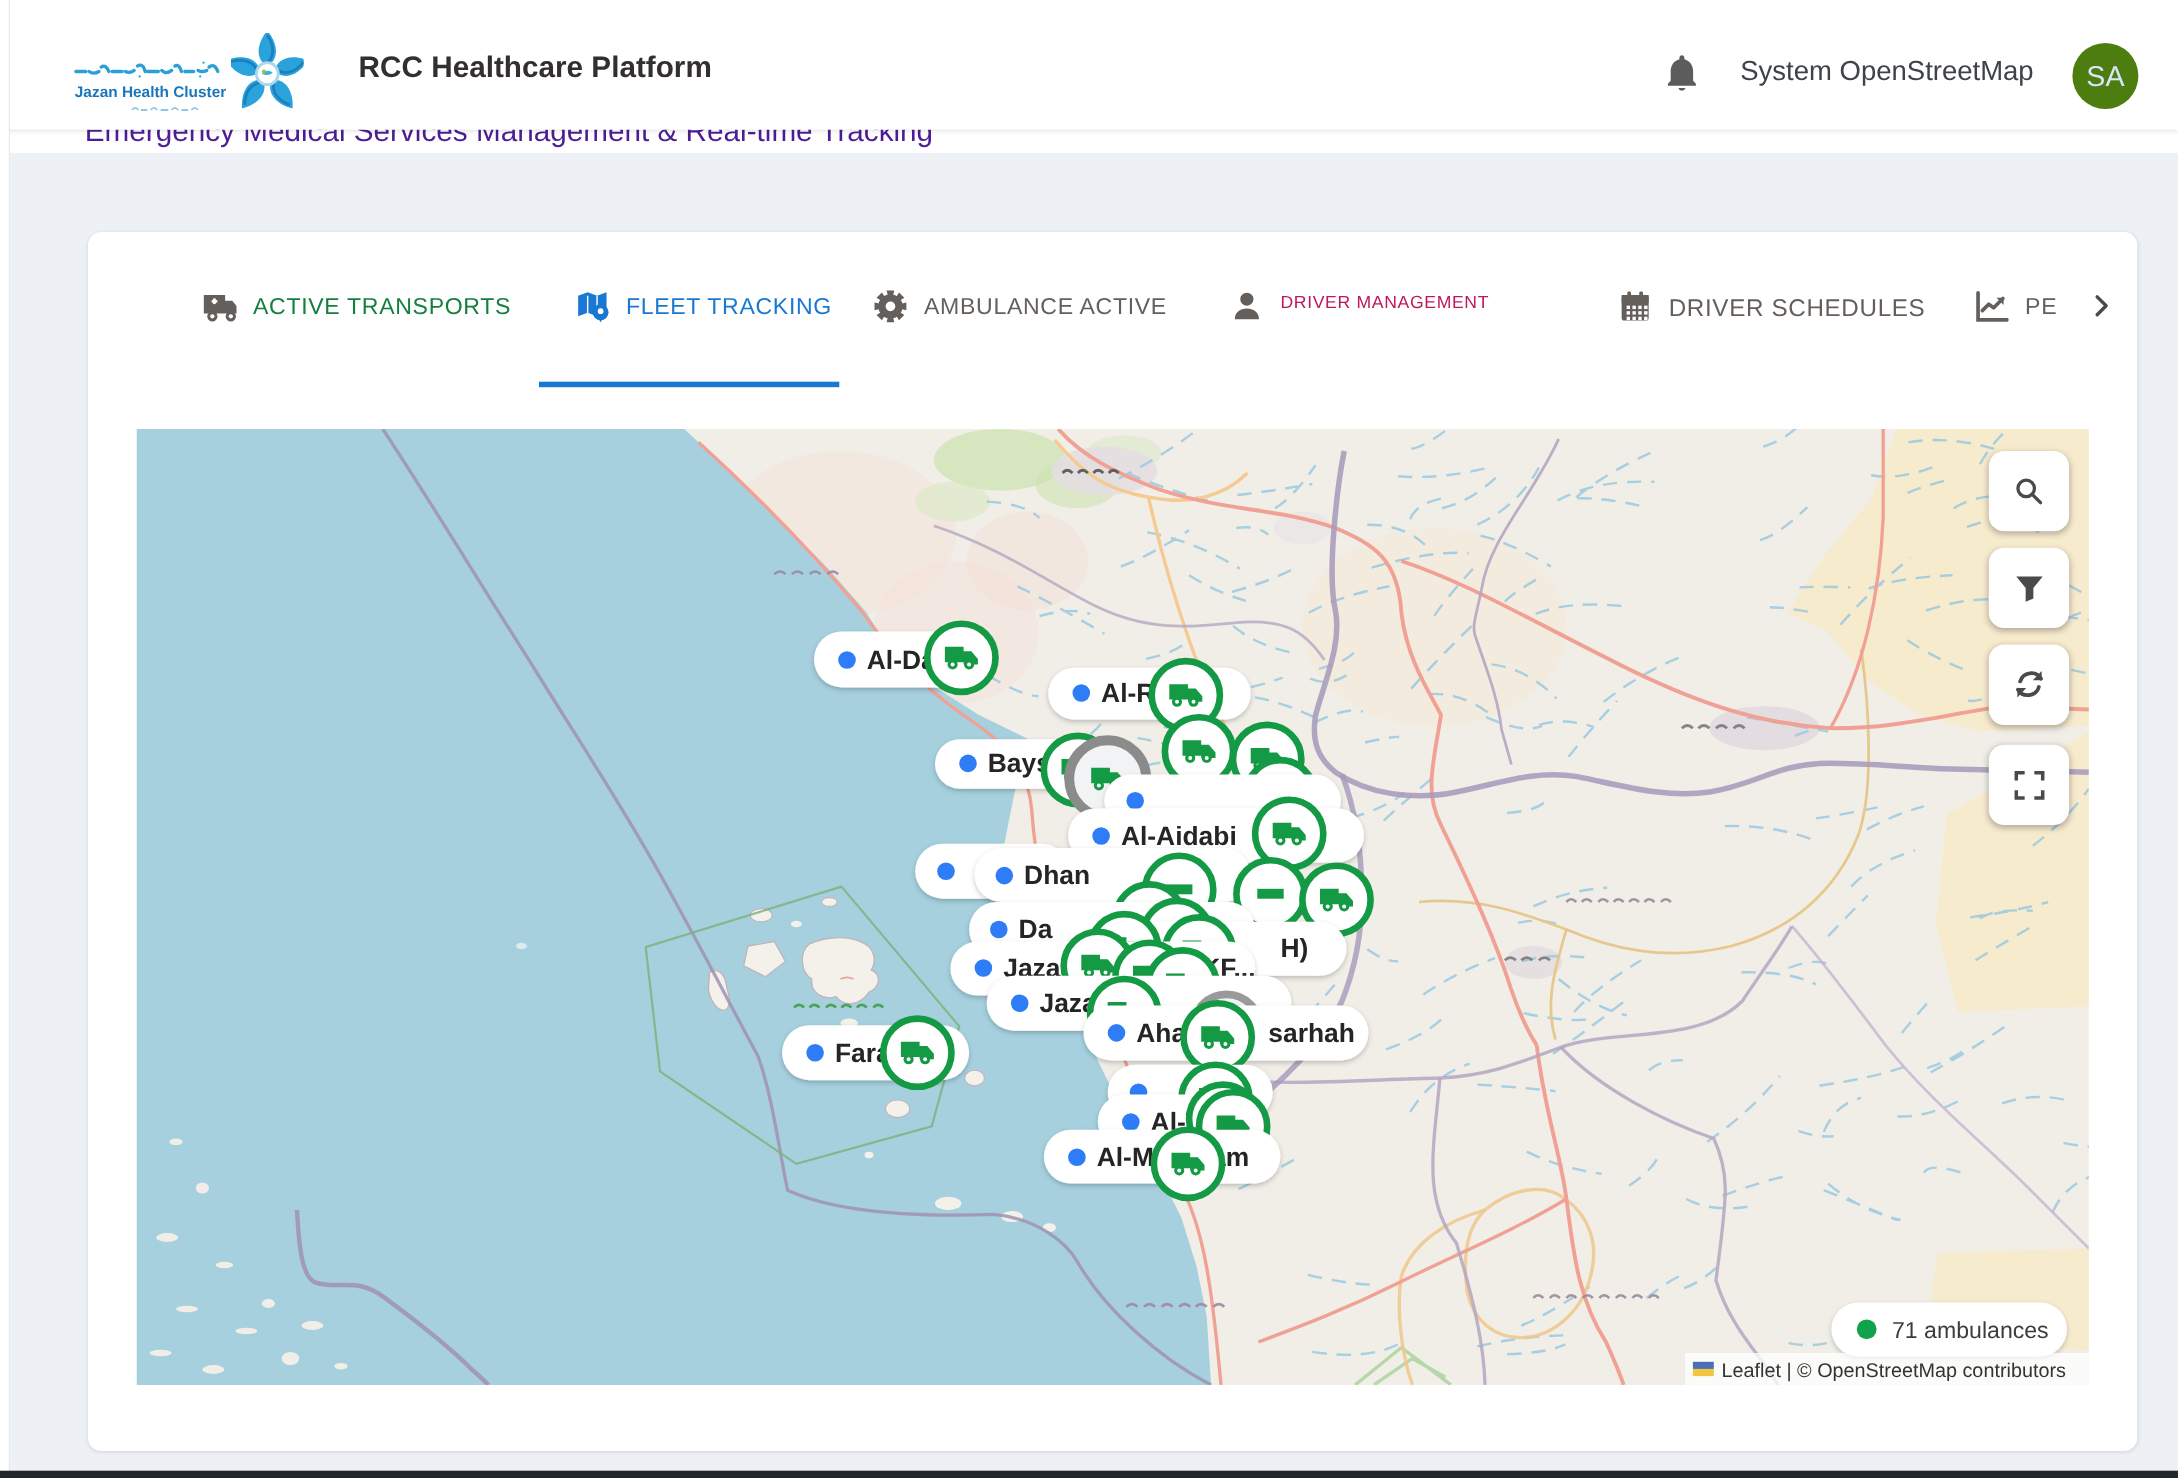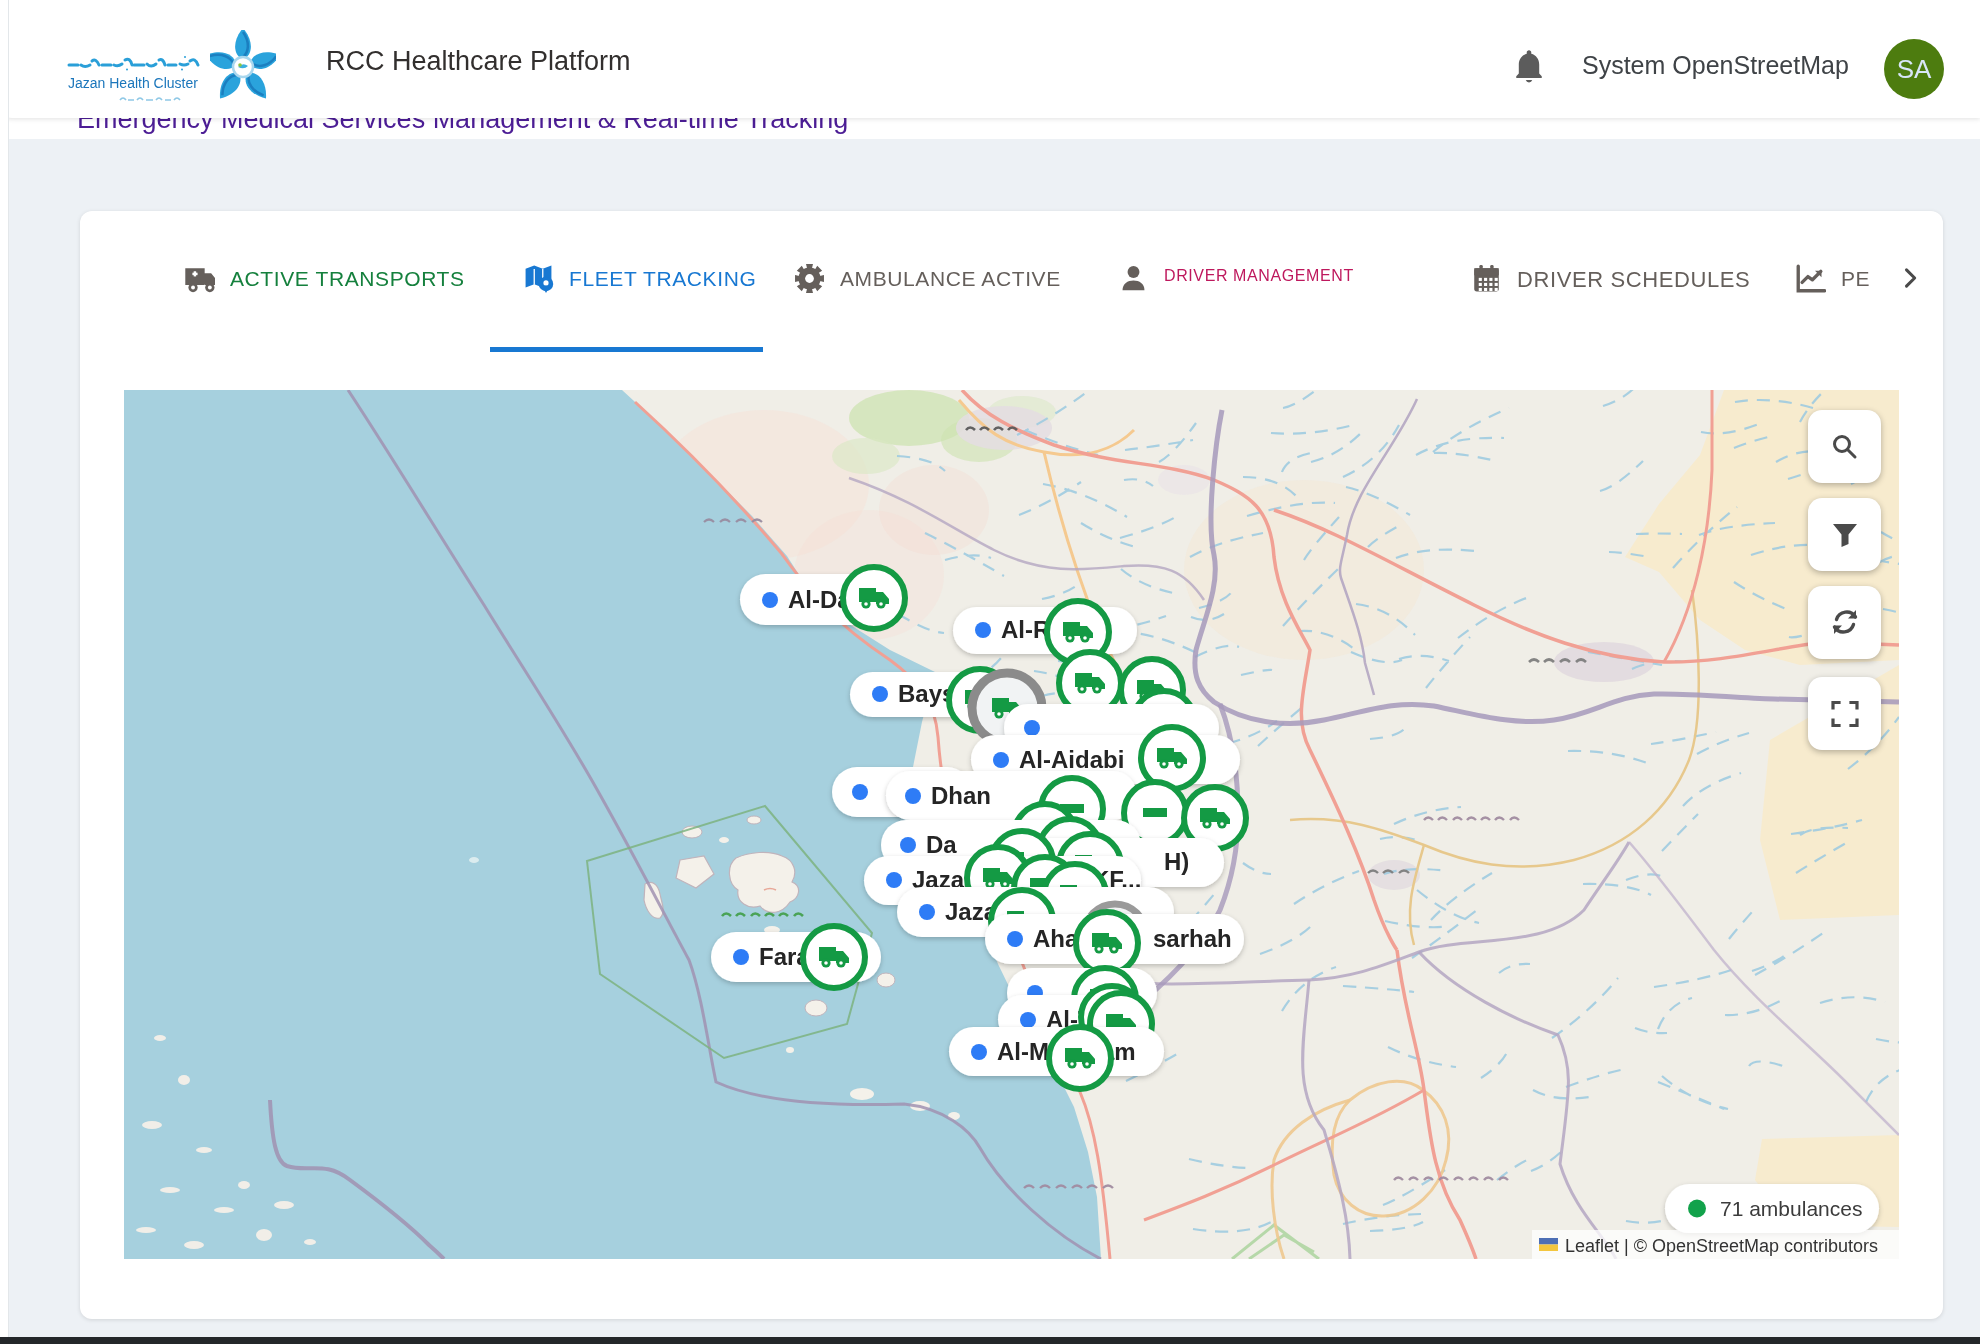--- a/index.html
+++ b/index.html
@@ -40,25 +40,25 @@
       </g>
       <g transform="rotate(288 14.0 30.8)">
         <path d="M14.0,11.8 C25.0,24.8 24.0,38.8 14.0,43.8 C4.0,38.8 3.0,24.8 14.0,11.8 Z" fill="#2aa3dc"></path>
         <path d="M14.0,15.8 C21.0,25.8 20.0,35.8 14.0,40.8" stroke="#1b7fc0" stroke-width="2.5" fill="none"></path>
       </g>
       <circle cx="33" cy="37" r="10" fill="#fff" stroke="#a9d7ee" stroke-width="2.5"></circle>
       <path d="M28,37 q5,-5 10,-1 q-4,4 -10,1" fill="#3ab0e0"></path>
       <circle cx="30" cy="35" r="1.8" fill="#8dc63f"></circle>
     </g>
   </svg>
-<div class="abs" style="left:68px;top:75px;font-size:14px;font-weight:normal;color:#1b76bb">Jazan Health Cluster</div>
+<div class="abs" style="left:68px;top:75px;font-size:14px;font-weight:bold;color:#1b76bb">Jazan Health Cluster</div>
 <svg class="abs" style="left:118px;top:94px" width="70" height="10" viewBox="0 0 70 10">
     <path d="M2,6 q3,-4 6,0 M10,6 h6 M19,6 q3,-4 6,0 M28,6 h7 M38,6 q3,-4 6,0 M47,6 h6 M56,6 q3,-4 6,0" fill="none" stroke="#8ec8e6" stroke-width="1.6"></path>
   </svg>
-<div class="abs" style="left:326px;top:46px;font-size:27px;font-weight:normal;color:#322f2e">RCC Healthcare Platform</div>
+<div class="abs" style="left:326px;top:46px;font-size:27px;font-weight:bold;color:#322f2e">RCC Healthcare Platform</div>
 <svg style="position:absolute;left:1512px;top:47px" width="34" height="40" viewBox="0 0 24 28">
 <path d="M12,2.2 c-0.9,0 -1.6,0.7 -1.6,1.6 v0.9 C7,5.6 4.8,8.6 4.8,12.2 v6.3 L3,20.5 v1.2 h18 v-1.2 l-1.8,-2 v-6.3 c0,-3.6 -2.2,-6.6 -5.6,-7.5 v-0.9 c0,-0.9 -0.7,-1.6 -1.6,-1.6 z" fill="#5c5c5c"></path>
 <path d="M9.7,23.2 a2.4,2.4 0 0 0 4.6,0 z" fill="#5c5c5c"></path>
   </svg>
 <div class="abs" style="left:1582px;top:51px;font-size:25px;color:#3f4347">System OpenStreetMap</div>
 <div class="abs" style="left:1884px;top:39px;width:60px;height:60px;border-radius:50%;background:#4d7c0f;color:#d8e6f8;font-size:26px;display:flex;align-items:center;justify-content:center">SA</div>
 
 <div class="abs" style="left:80px;top:211px;width:1863px;height:1108px;background:#fff;border-radius:12px;box-shadow:0 1px 4px rgba(0,0,0,0.12)"></div>
 <svg style="position:absolute;left:184px;top:263px" width="31" height="31" viewBox="0 0 24 24" fill="#655f5b" stroke="#655f5b">
     <g stroke-width="0">

